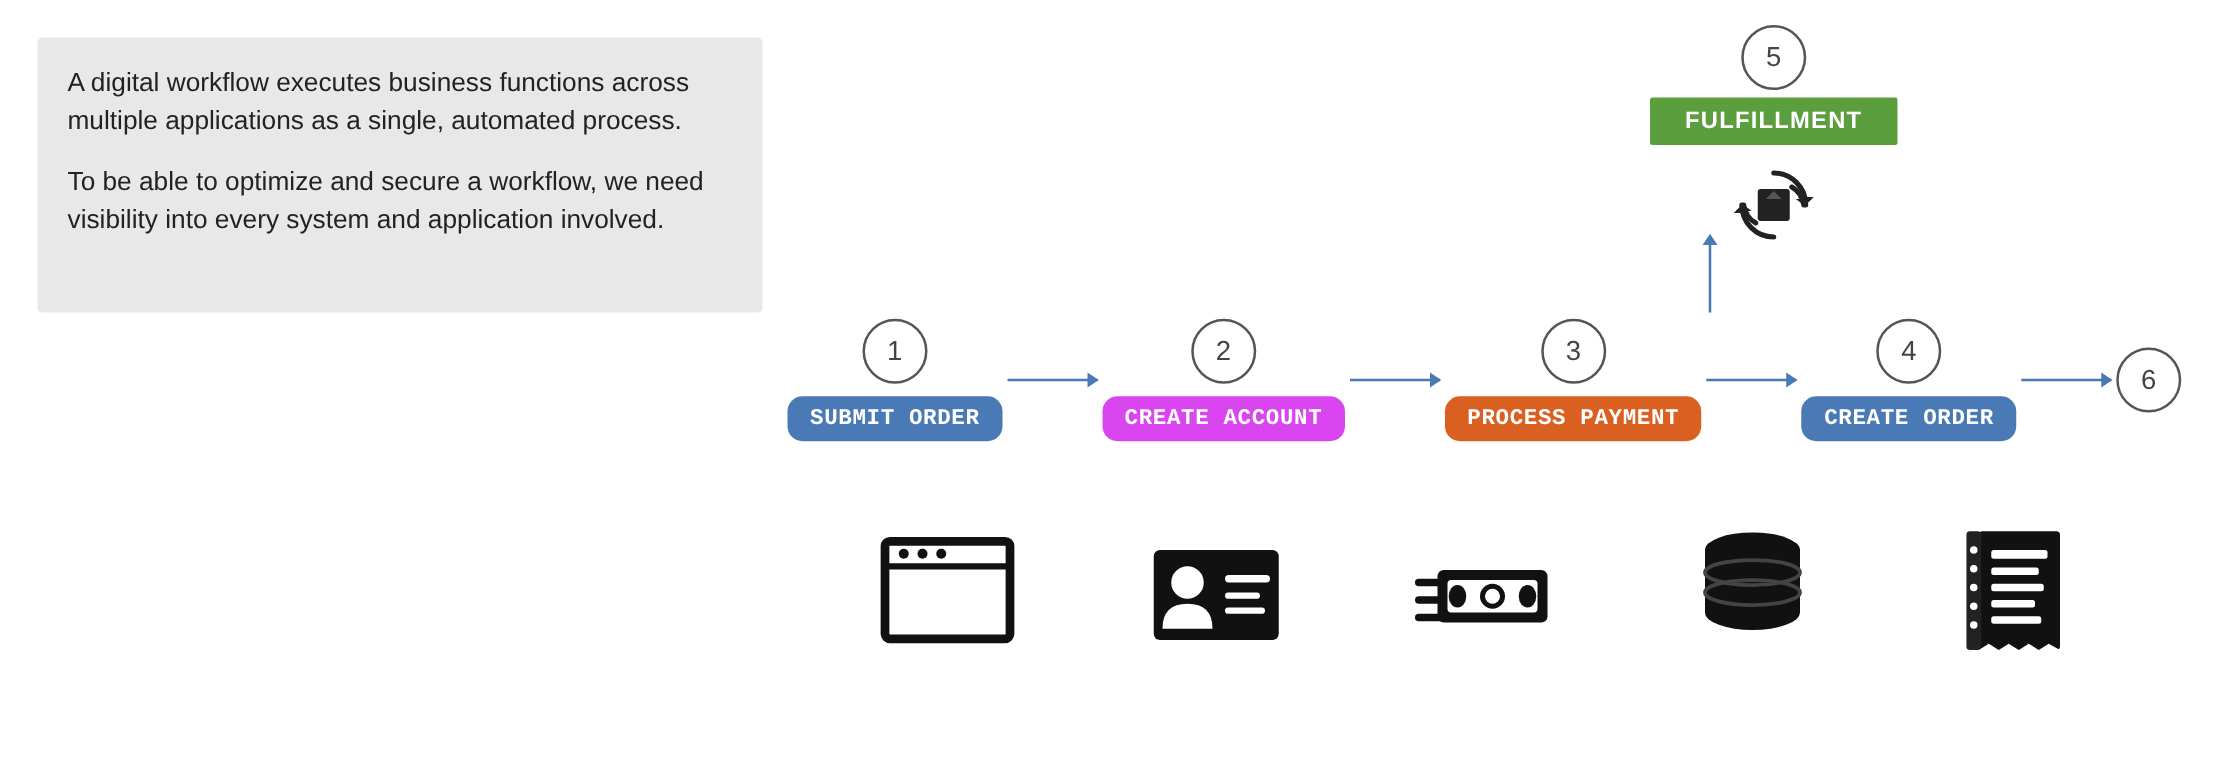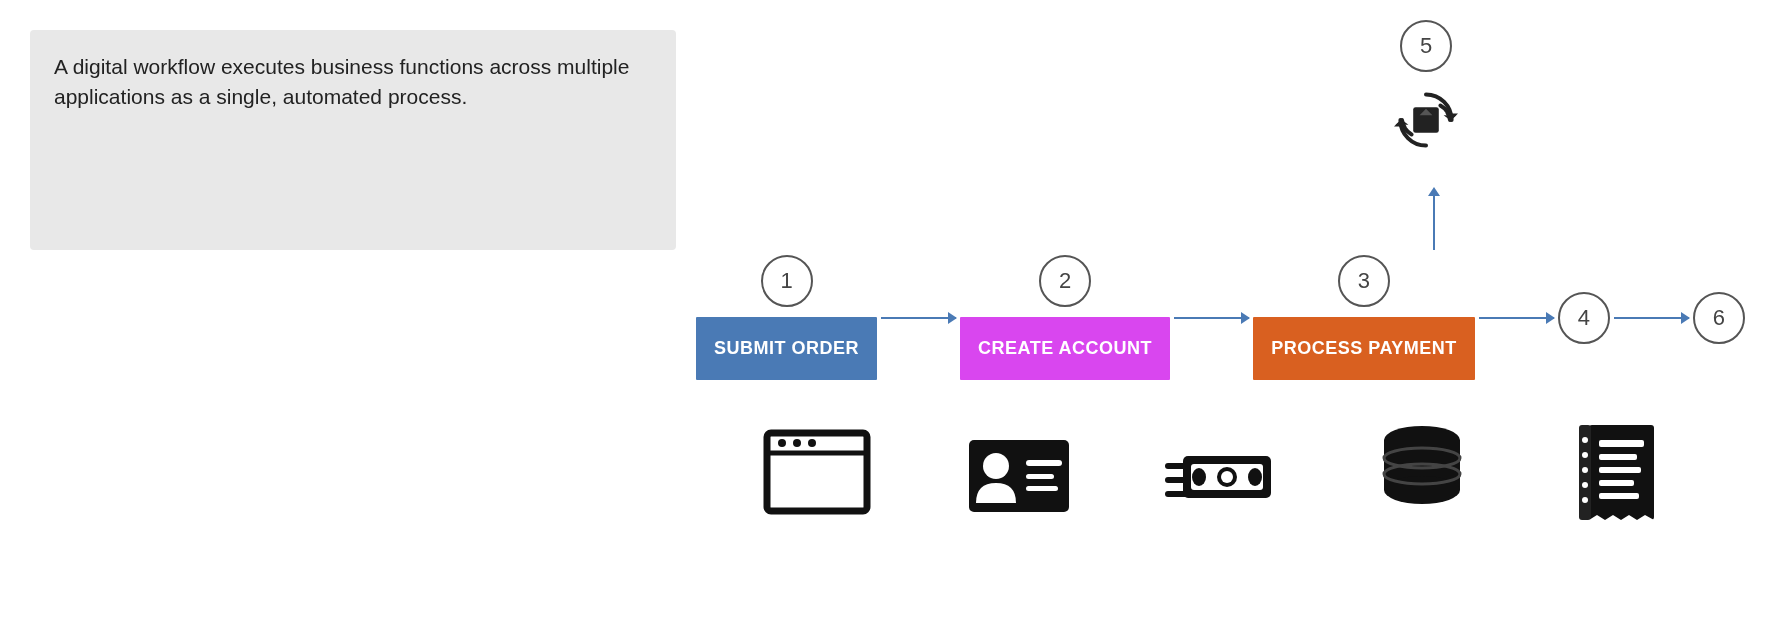--- a/index.html
+++ b/index.html
@@ -18,21 +18,21 @@
       height: 100%;
       padding: 20px 30px;
       align-items: flex-start;
     }
 
     
     .description-box {
       background: #e8e8e8;
       border-radius: 4px;
       padding: 22px 24px;
-      width: 646px;
+      width: 580px;
       min-height: 220px;
       flex-shrink: 0;
       margin-top: 10px;
     }
     .description-text {
       font-size: 21px;
       line-height: 1.45;
       color: #222;
     }
     .description-text p + p {
@@ -141,25 +141,26 @@
       border-bottom: 6px solid transparent;
       border-left: 9px solid #4a7ab5;
     }
 
     
     .step-badge {
       color: #fff;
       font-size: 18px;
       font-weight: 700;
       letter-spacing: 0.5px;
-      padding: 21px 18px;
-      border-radius: 1px;
+      padding: 8px 18px;
+      border-radius: 12px;
       text-align: center;
       white-space: nowrap;
       margin-top: 10px;
+      font-family: Liberation Mono, monospace;
     }
     .badge-blue { background: #4a7ab5; }
     .badge-yellow { background: #d946ef; }
     .badge-orange { background: #d96020; text-align: right; }
     .badge-blue2 { background: #4a7ab5; }
     .badge-gray { background: #999; }
 
     
     .icons-row {
       position: absolute;
@@ -185,27 +186,29 @@
     }
   </style>
 </head>
 <body>
 
 <div class="main-container">
 
   <div class="description-box">
     <div class="description-text">
       <p>A digital workflow executes business functions across multiple applications as a single, automated process.</p>
+      <p>To be able to optimize and secure a workflow, we need visibility into every system and application involved.</p>
     </div>
   </div>
 
   <div class="workflow-area">
 
     <div class="fulfillment-section">
       <div class="step-number-circle">5</div>
+      <div class="fulfillment-label">FULFILLMENT</div>
 
       <div class="fulfillment-icon">
         <svg width="80" height="80" viewBox="0 0 100 100" xmlns="http://www.w3.org/2000/svg">
 
           <rect x="34" y="34" width="32" height="32" rx="3" fill="#222"></rect>
           <polygon points="50,36 58,44 42,44" fill="#555"></polygon>
 
           <path d="M68,32 A24,24 0 0,1 80,50" stroke="#222" stroke-width="5" fill="none" stroke-linecap="round"></path>
           <polygon points="80,50 72,44 88,44" fill="#222"></polygon>
 
@@ -241,20 +244,21 @@
 
       <div class="step-node">
         <div class="step-number-circle">3</div>
         <div class="step-badge badge-orange">PROCESS PAYMENT</div>
       </div>
 
       <div class="arrow-right"></div>
 
       <div class="step-node">
         <div class="step-number-circle">4</div>
+        <div class="step-badge badge-blue2">CREATE ORDER</div>
       </div>
 
       <div class="arrow-right"></div>
 
       <div class="step-node">
         <div class="step-number-circle">6</div>
       </div>
 
     </div>
 

